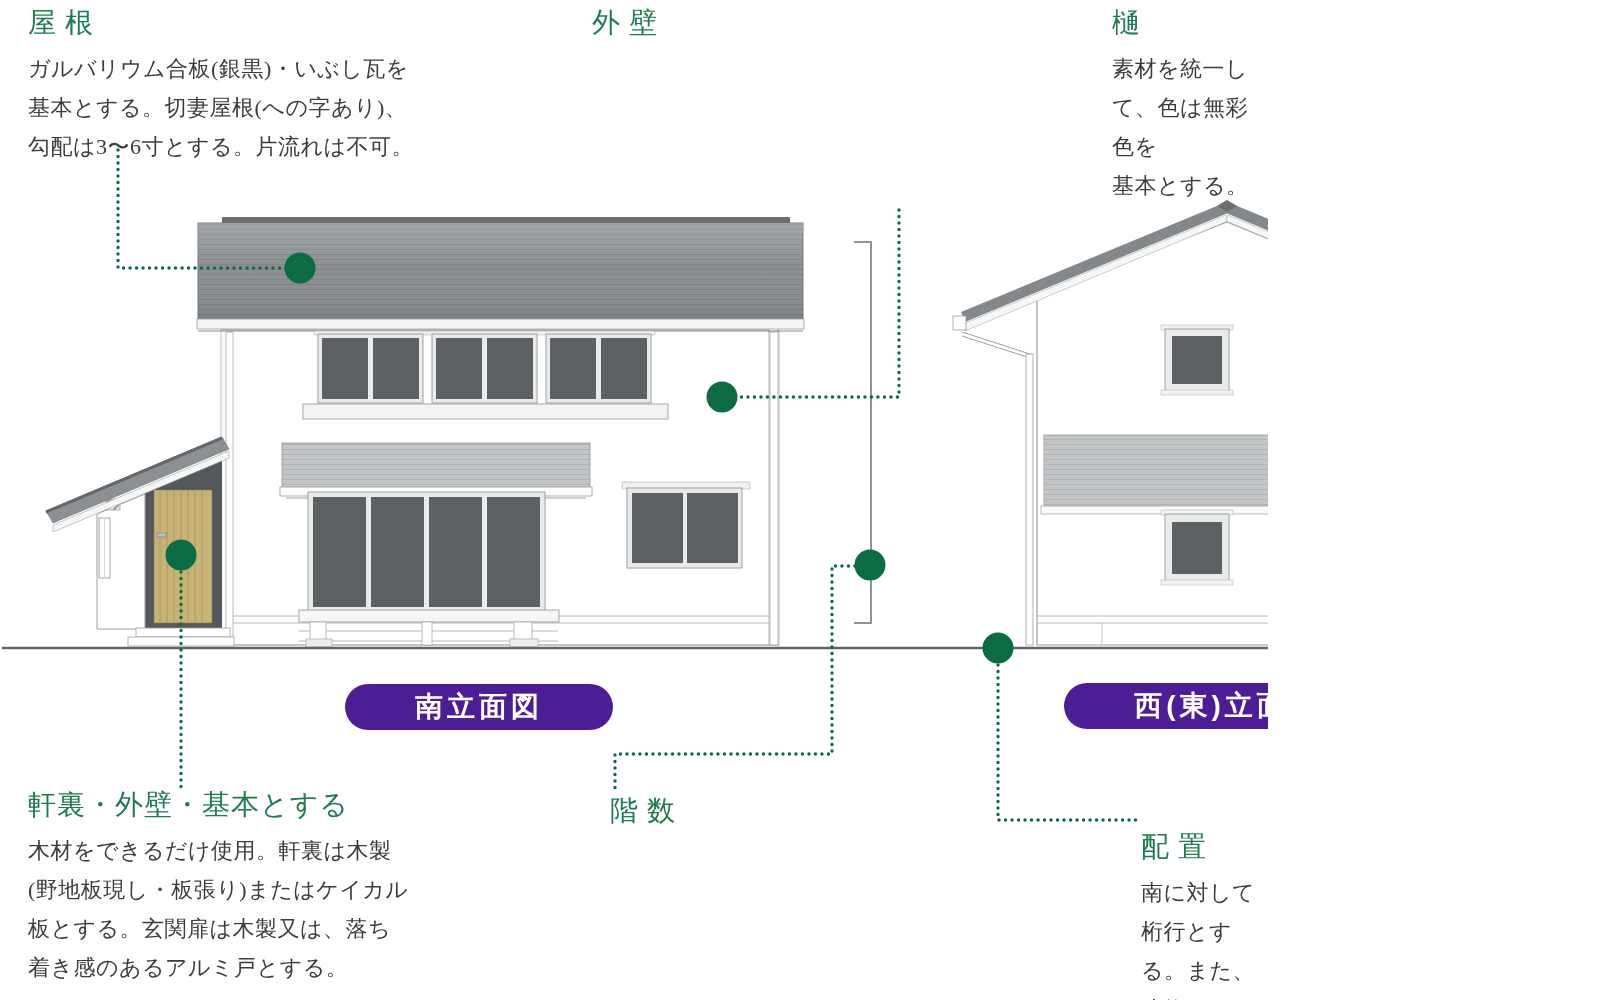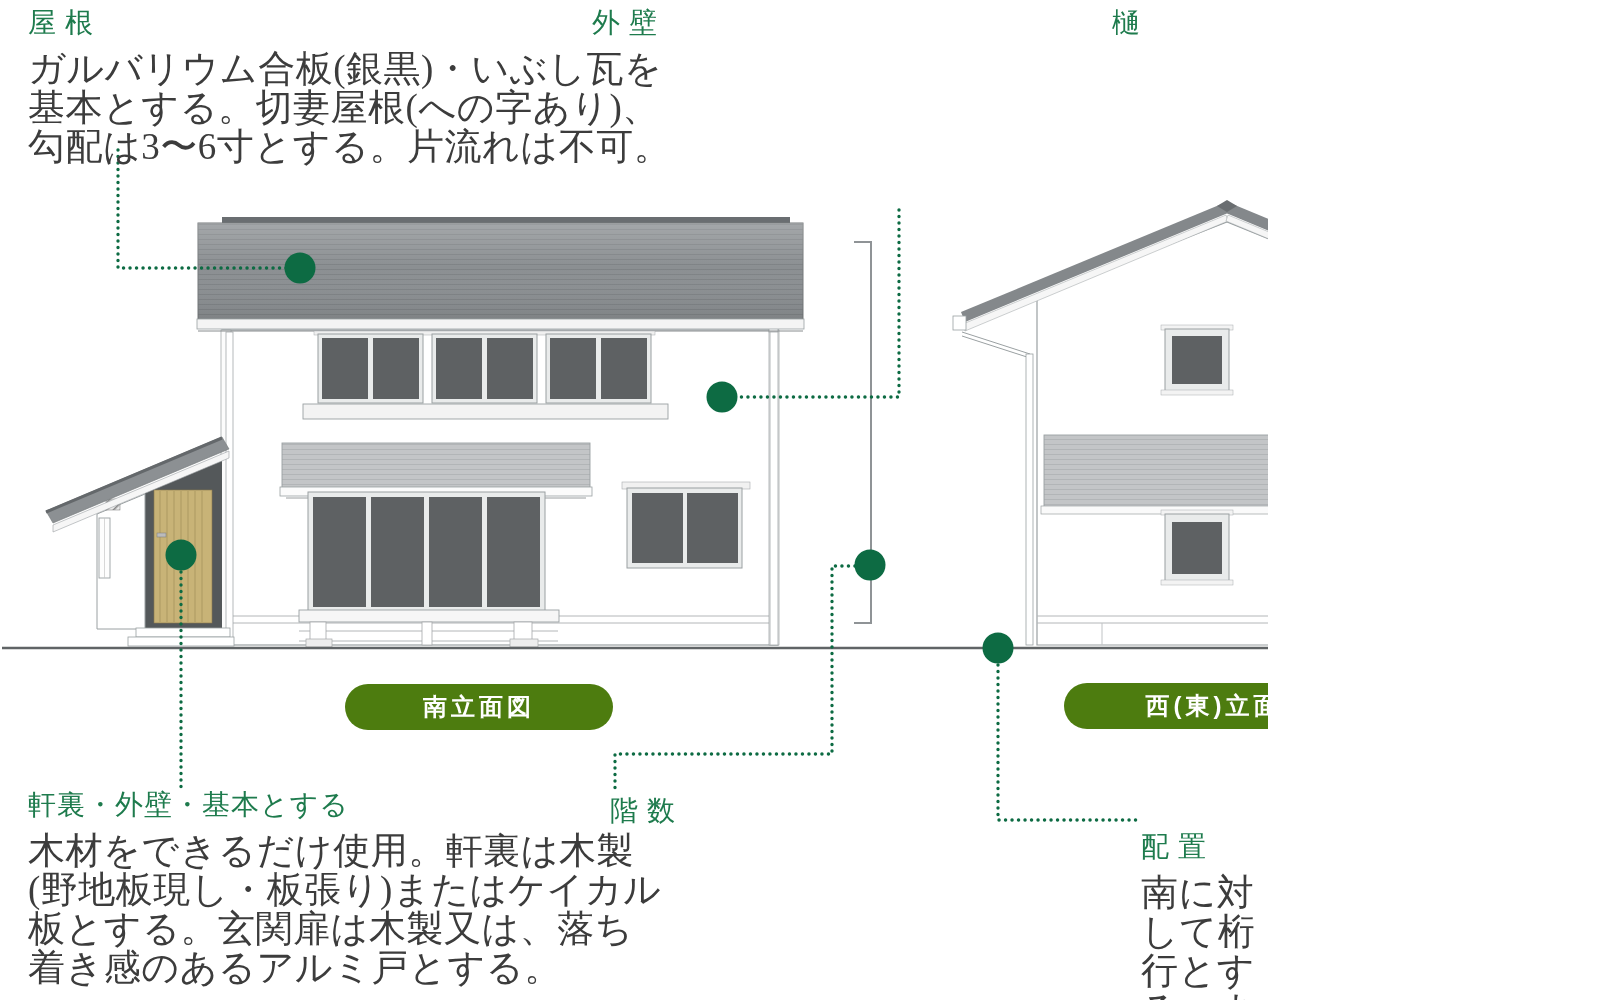--- a/index.html
+++ b/index.html
@@ -1,31 +1,31 @@
 <!DOCTYPE html>
 <html><head>
 <meta charset="utf-8">
 <style>
   html,body{margin:0;padding:0;background:#ffffff;}
   .stage{position:relative;width:1268px;height:1000px;background:#ffffff;overflow:hidden;
          font-family:"Liberation Serif","DejaVu Serif",serif;}
   .stage > svg{position:absolute;left:0;top:0;}
   .note{position:absolute;color:#3c3c3c;}
   .note-title{margin:0 0 7px 0;font-size:28px;font-weight:normal;color:#1e7b4d;letter-spacing:1px;}
-  .note-body{font-size:37px;line-height:39px;white-space:pre-line;letter-spacing:0.5px;}
+  .note-body{font-size:22px;line-height:39px;white-space:pre-line;letter-spacing:0.5px;}
   .note-yane{left:28px;top:4px;}
   .note-gaiheki{left:576px;top:4px;margin-left:16px;}
   .note-toi{left:1112px;top:4px;}
   .note-nokiura{left:28px;top:786px;}
   .note-kaisu{left:566px;top:792px;margin-left:44px;}
   .note-haichi{left:1141px;top:792px;margin-top:36px;}
   .pill{position:absolute;display:flex;align-items:center;justify-content:center;
-        background:#4d7c0f;color:#ffffff;border-radius:999px;
+        background:#4c1d95;color:#ffffff;border-radius:999px;
         font-family:"Liberation Sans","DejaVu Sans",sans-serif;
-        font-weight:bold;font-size:24px;letter-spacing:4px;}
+        font-weight:bold;font-size:28px;letter-spacing:4px;}
   .pill-south{left:345px;top:684px;width:268px;height:46px;}
   .pill-west{left:1064px;top:683px;width:327px;height:46px;text-align:center;}
 </style>
 </head>
 <body>
 
 <div class="stage">
 
 <svg width="1600" height="1000" viewBox="0 0 1600 1000">
   <defs>
@@ -222,20 +222,22 @@
 基本とする。切妻屋根(への字あり)、
 勾配は3〜6寸とする。片流れは不可。</div>
   </div>
 
   <div class="note note-gaiheki">
     <h2 class="note-title">外 壁</h2>
   </div>
 
   <div class="note note-toi">
     <h2 class="note-title">樋</h2>
+    <div class="note-body">素材を統一して、色は無彩色を
+基本とする。</div>
   </div>
 
   <div class="note note-nokiura">
     <h2 class="note-title">軒裏・外壁・基本とする</h2>
     <div class="note-body">木材をできるだけ使用。軒裏は木製
 (野地板現し・板張り)またはケイカル
 板とする。玄関扉は木製又は、落ち
 着き感のあるアルミ戸とする。</div>
   </div>
 

